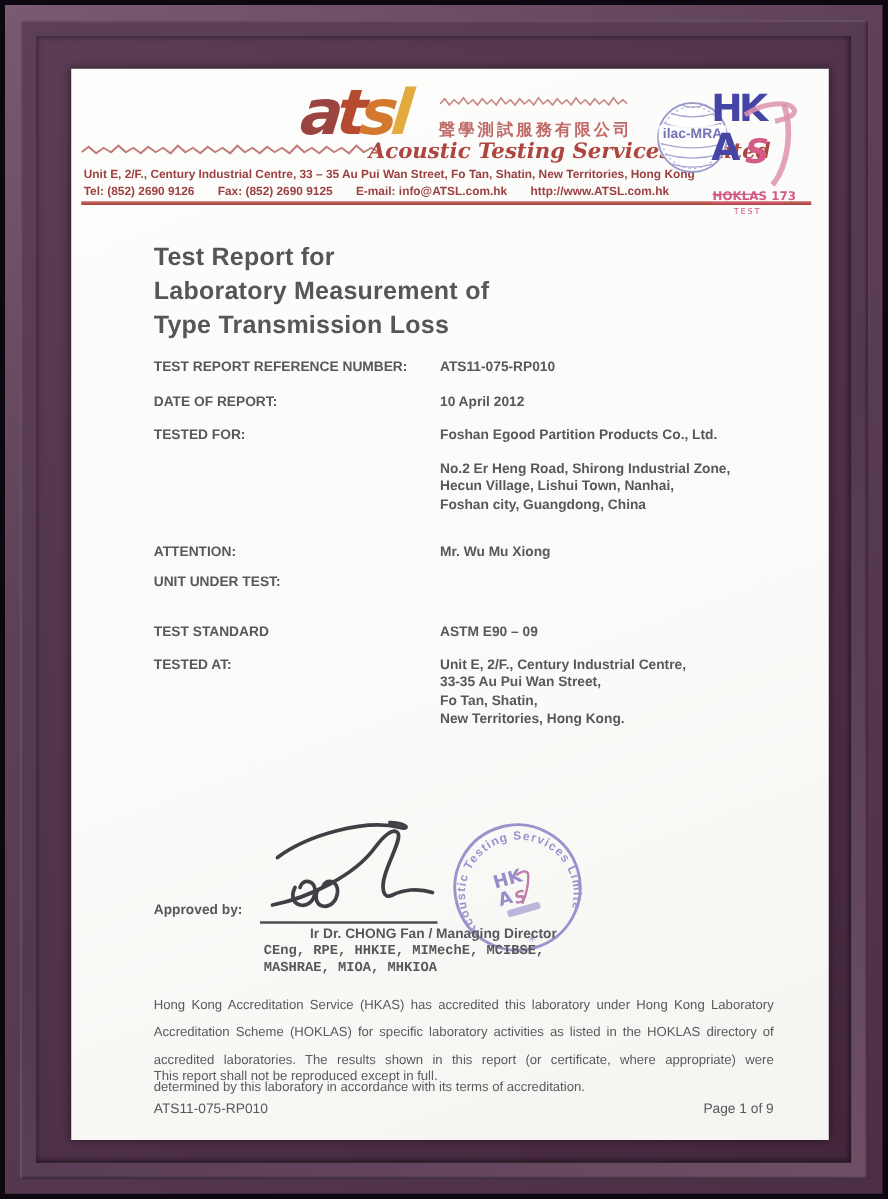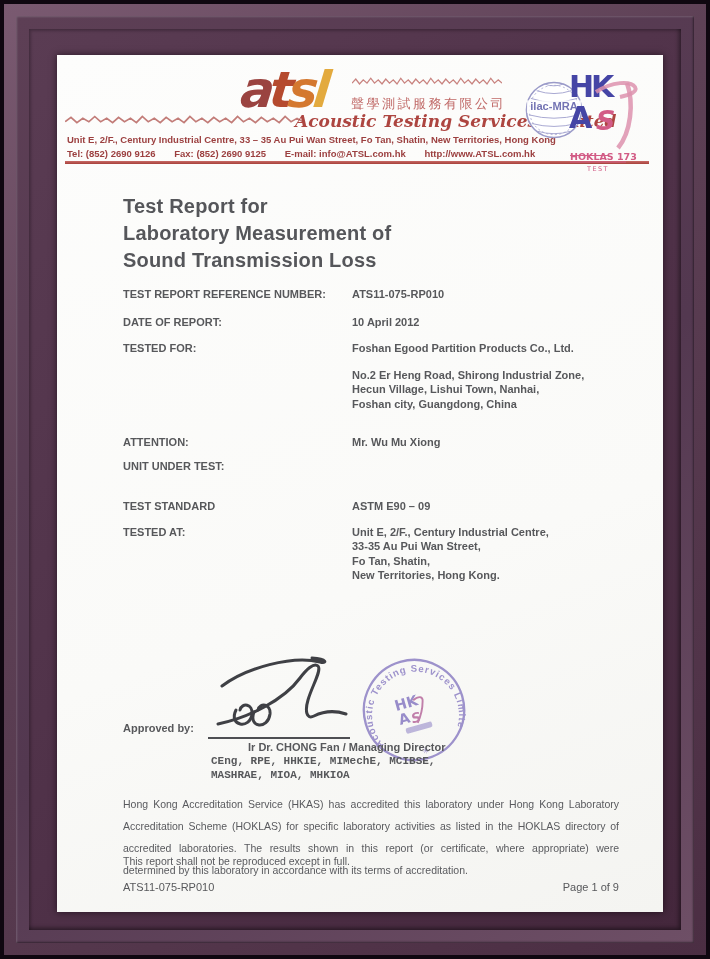--- a/index.html
+++ b/index.html
@@ -26,21 +26,21 @@
   .zig-right{left:295px;top:20px;width:150px;height:13px;color:#c98480;}
   .atsl-logo{
     position:absolute;left:184px;top:10px;
     font:italic 800 50px "DejaVu Sans",sans-serif;
     letter-spacing:-5px;transform:skewX(-6deg);line-height:1;
   }
   .atsl-logo .l-a{color:#9a4340;}
   .atsl-logo .l-t{color:#b54a2e;}
   .atsl-logo .l-s{color:#d4782f;}
   .atsl-logo .l-l{color:#e3aa3e;}
-  .cn-name{position:absolute;left:294px;top:40px;font-size:13px;font-weight:normal;letter-spacing:2.5px;color:#c06a68;white-space:nowrap;}
+  .cn-name{position:absolute;left:294px;top:40px;font-size:13px;font-weight:bold;letter-spacing:2.5px;color:#c06a68;white-space:nowrap;}
   .en-name{position:absolute;left:238px;top:56px;font:italic bold 17px "DejaVu Serif",serif;color:#ad4540;white-space:nowrap;}
   .addr1{position:absolute;left:10px;top:79px;font-size:9.5px;font-weight:bold;color:#9c4040;white-space:nowrap;}
   .addr2{position:absolute;left:10px;top:93px;font-size:9.5px;font-weight:bold;color:#9c4040;white-space:nowrap;}
   .addr2 span{margin-right:16px;}
   .red-rule{position:absolute;left:8px;right:14px;top:106px;height:2.5px;background:linear-gradient(#c86a66,#a6403a);}
   .ilac{position:absolute;left:468px;top:19px;width:58px;height:72px;}
   .hkas{position:absolute;left:511px;top:15px;width:74px;height:104px;}
   
   .doc-title{
     position:absolute;left:66px;top:138px;right:46px;
@@ -142,21 +142,21 @@
           <line x1="2" y1="85.5" x2="40" y2="85.5" stroke="#d25c86" stroke-width="1"></line>
           <line x1="2" y1="92" x2="58" y2="92" stroke="#d25c86" stroke-width="1"></line>
           <text x="30" y="101" text-anchor="middle" font-size="6.5" letter-spacing="1.5" fill="#d25c86">TEST</text>
         </g>
       </svg>
     </div>
   </div>
 
   <div class="doc-title">Test Report for
 Laboratory Measurement of
-Sound Transmission Loss</div>
+Type Transmission Loss</div>
 
   <div class="fields">
     <div class="field-row">
       <div class="field-label">TEST REPORT REFERENCE NUMBER:</div>
       <div class="field-value">ATS11-075-RP010</div>
     </div>
     <div class="field-row mb12">
       <div class="field-label">DATE OF REPORT:</div>
       <div class="field-value">10 April 2012</div>
     </div>

